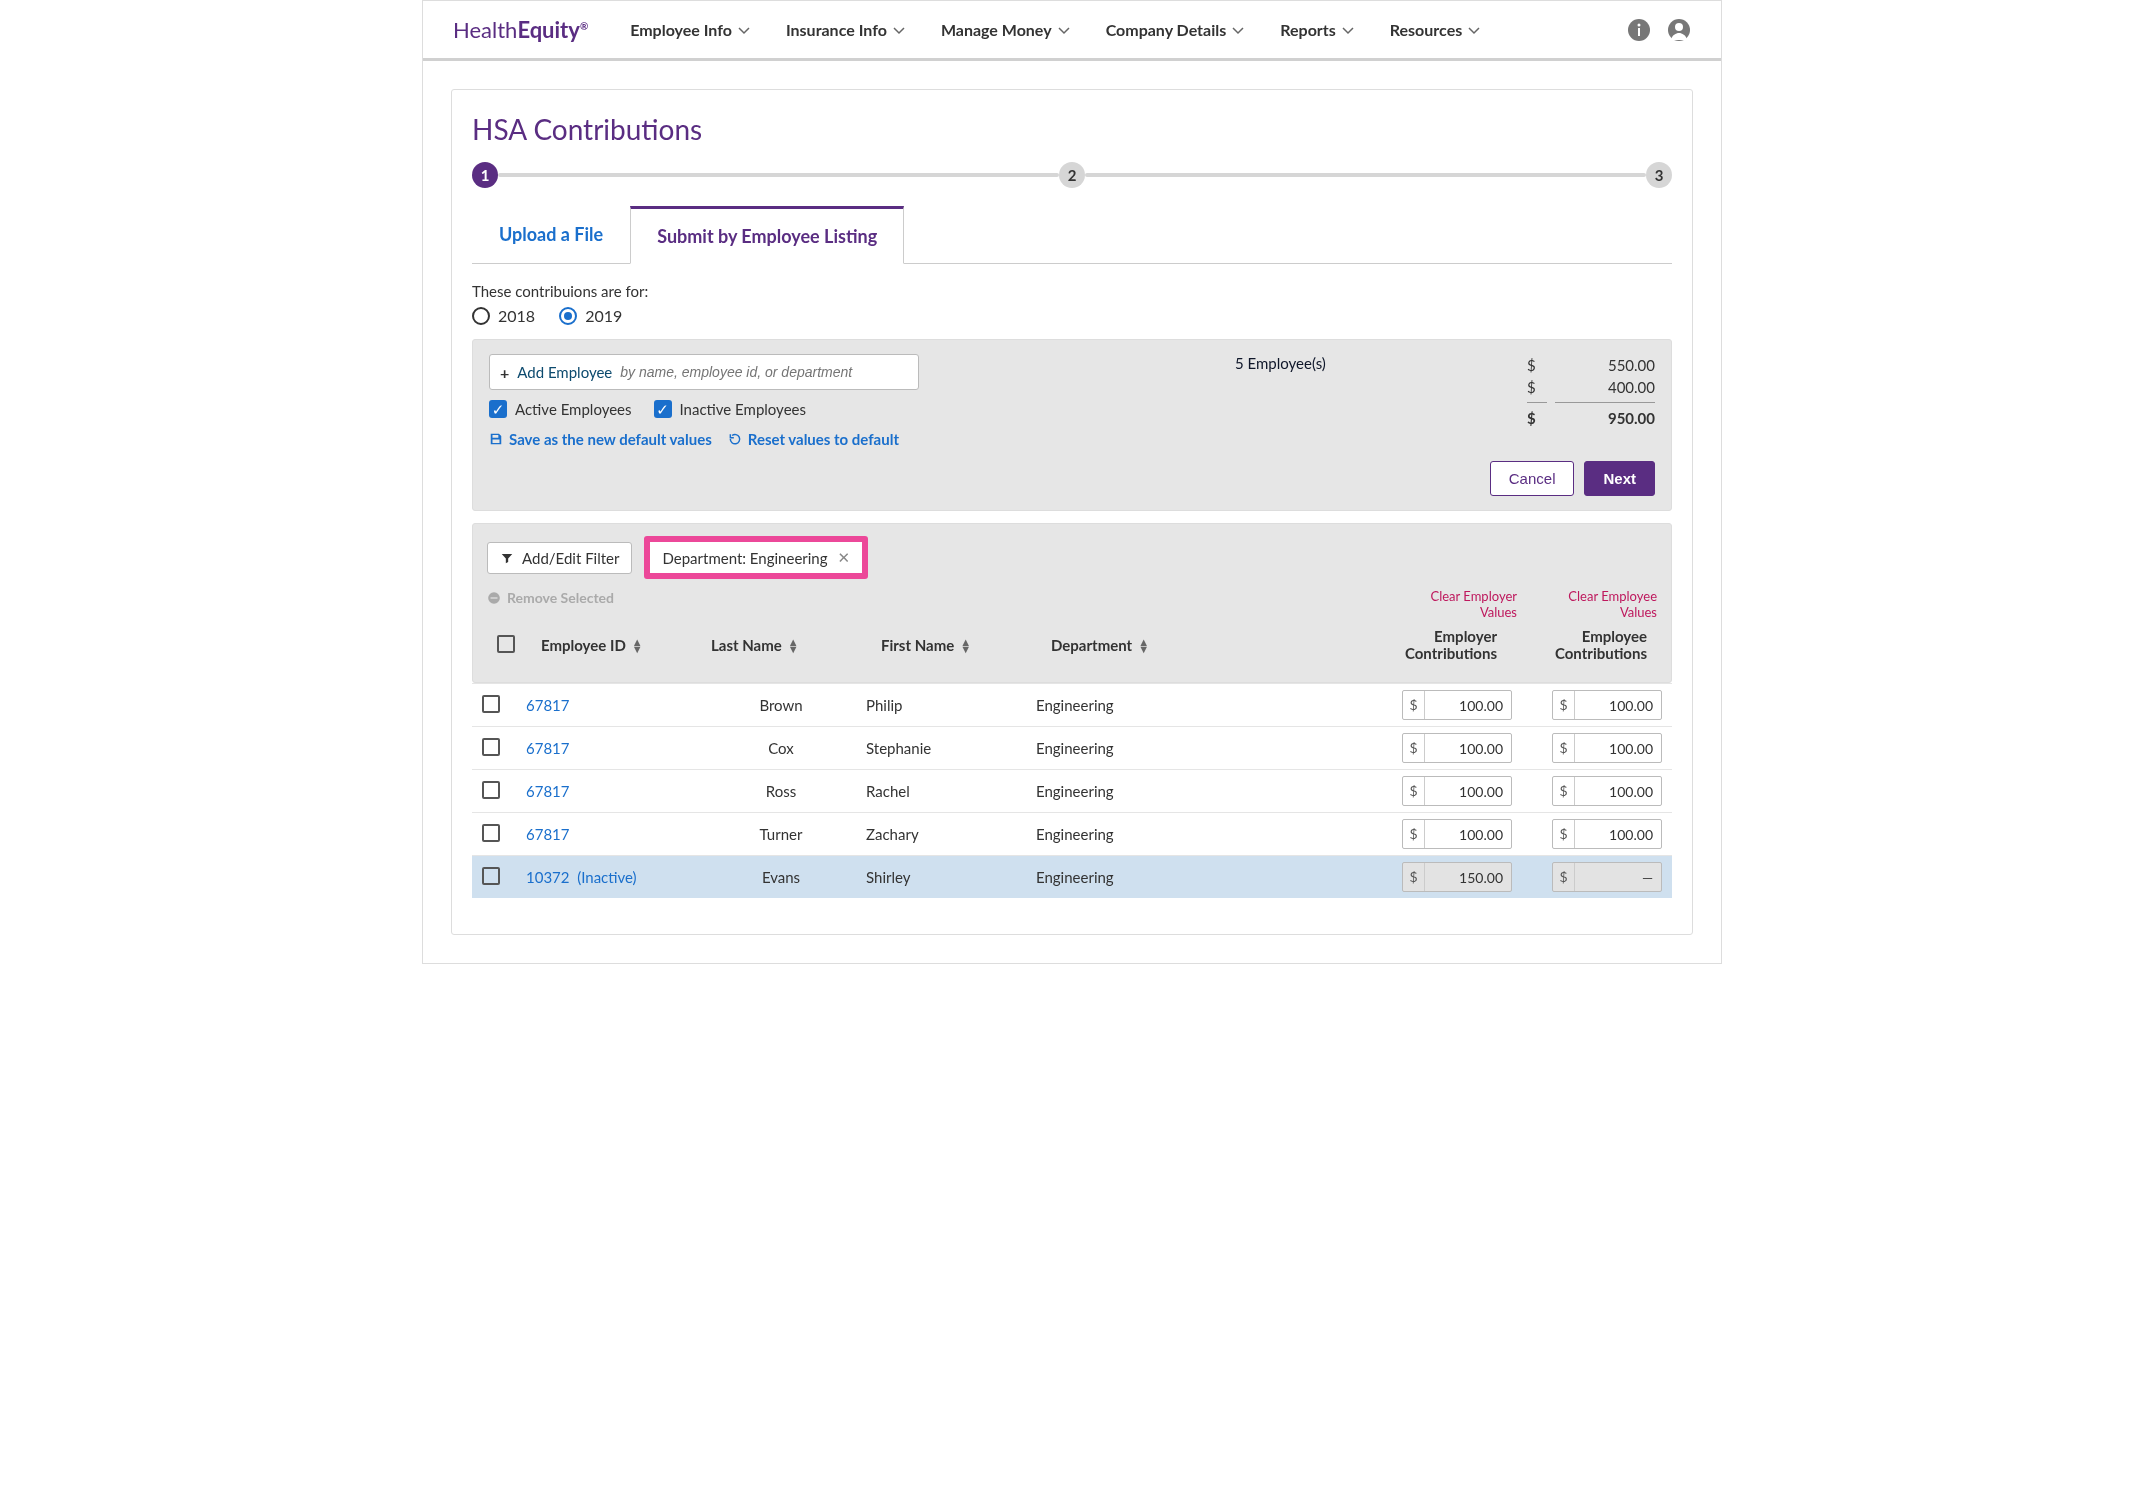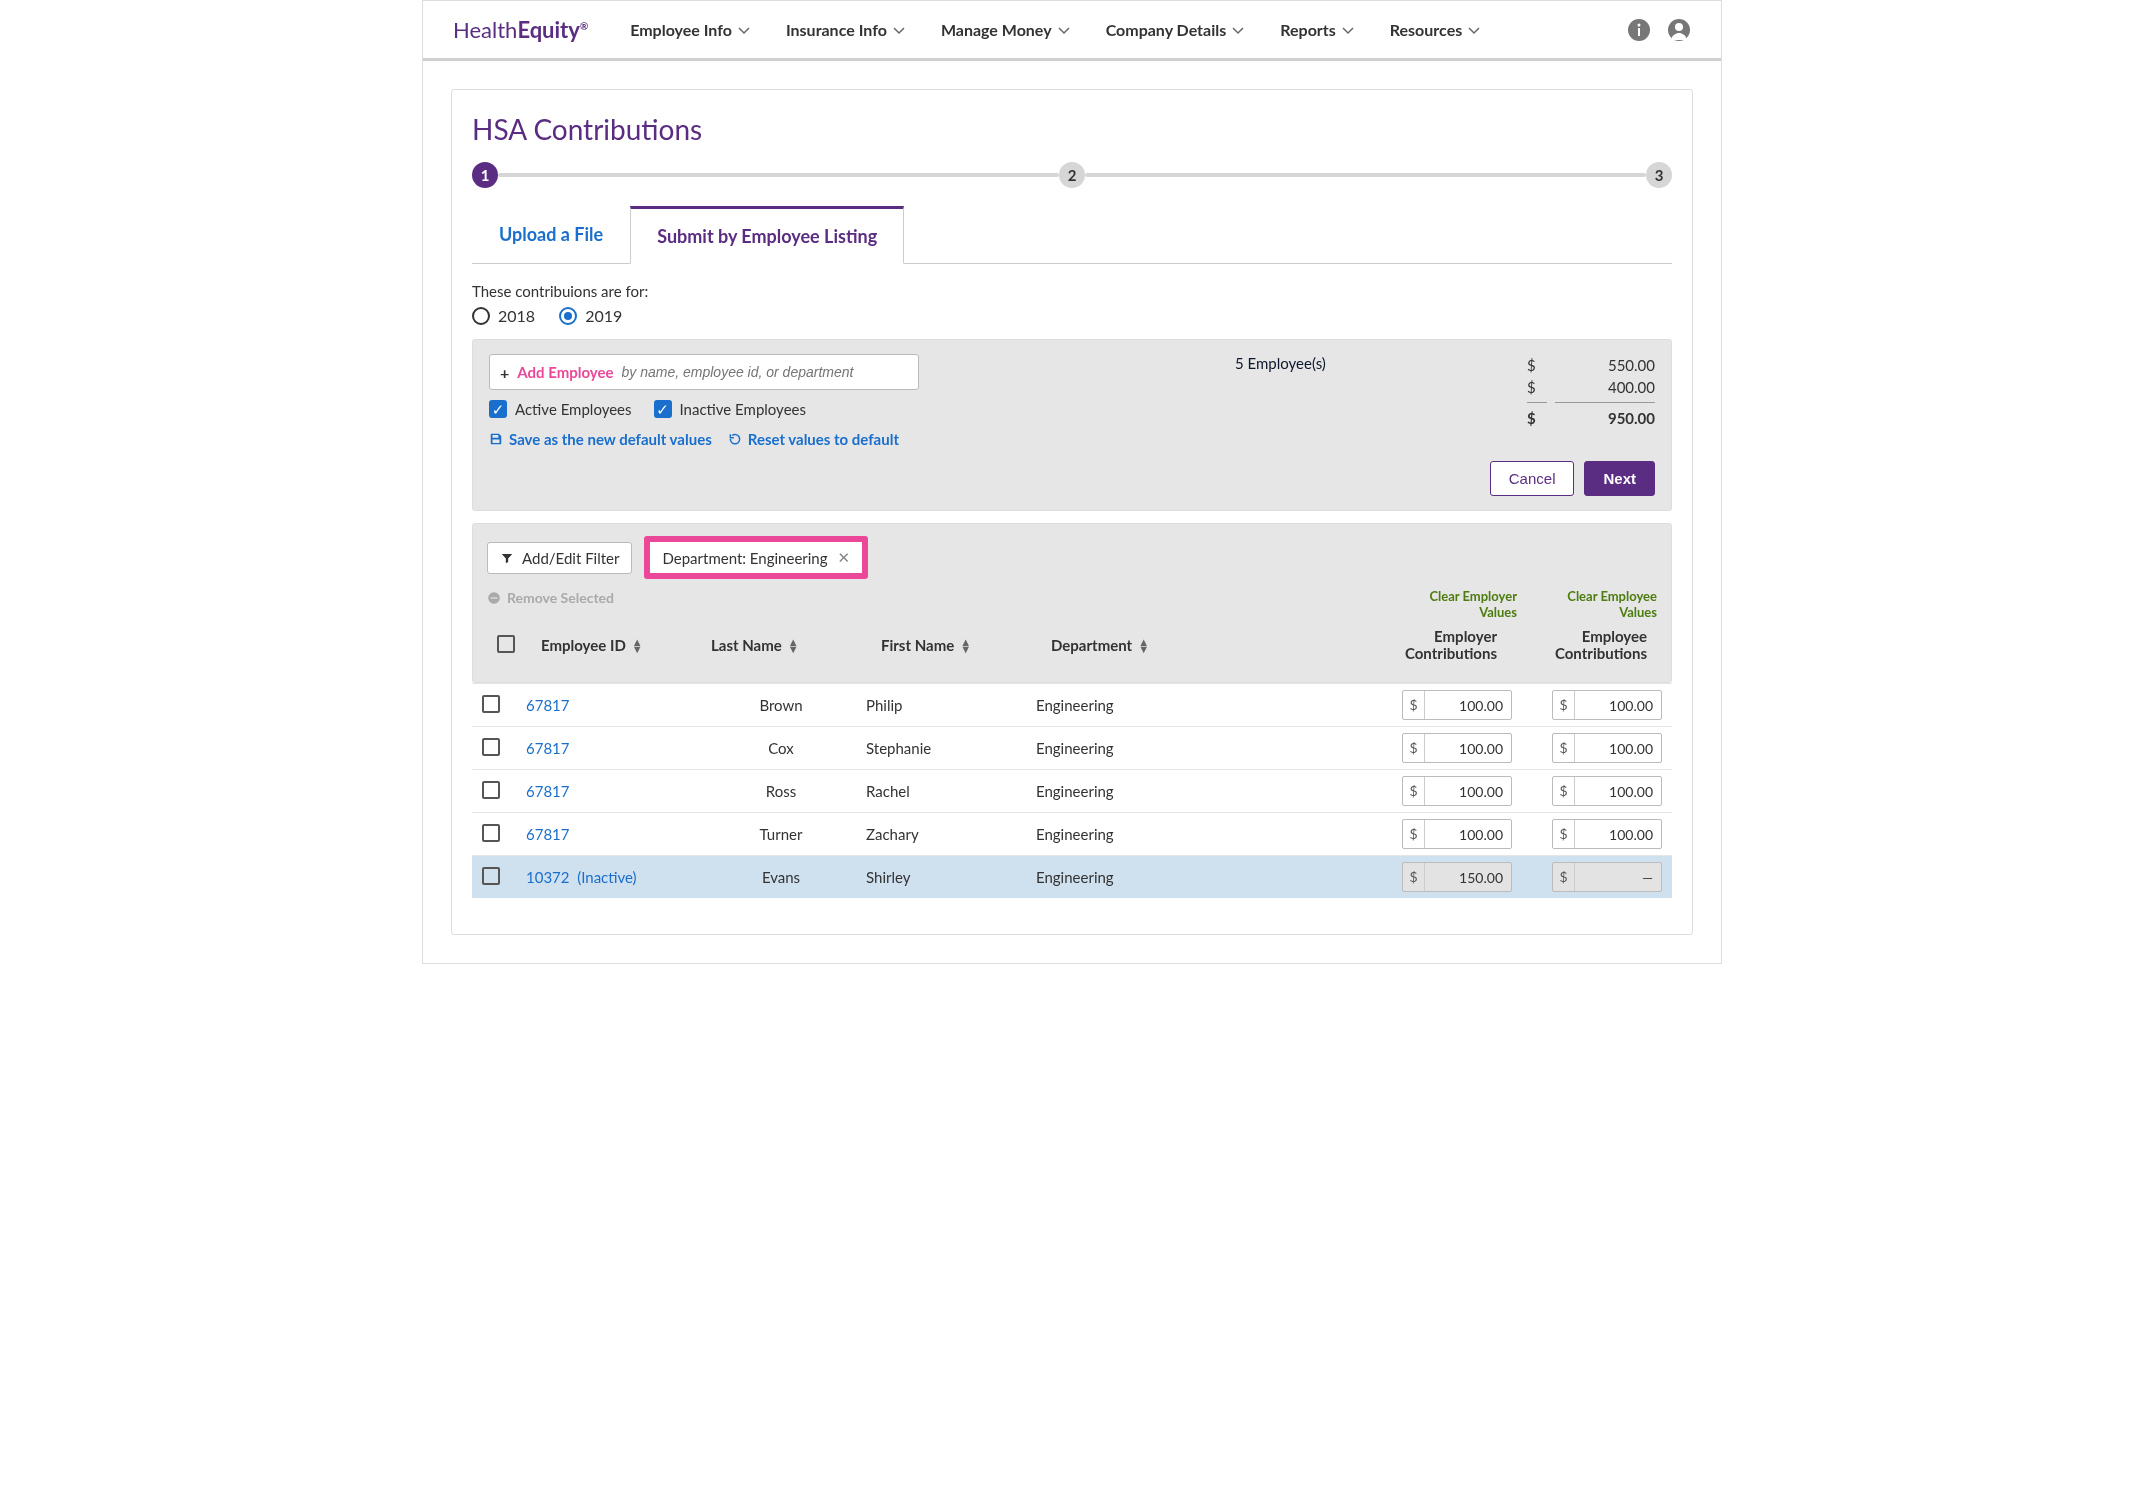--- a/index.html
+++ b/index.html
@@ -57,21 +57,21 @@
   .radio { display:flex; align-items:center; gap:8px; cursor:pointer; font-size:16px; font-weight:400; }
   .radio-ind { width:18px; height:18px; border:2px solid #333; border-radius:50%; position:relative; }
   .radio-ind.checked { border-color:#1a6fcc; }
   .radio-ind.checked::after { content:""; position:absolute; inset:3px; background:#1a6fcc; border-radius:50%; }
   
   .panel { background:#e6e6e6; padding:14px 16px; border:1px solid #ddd; border-radius:3px; display:flex; gap:20px; }
   .panel-left { flex:1; }
   .add-row { display:flex; align-items:center; gap:10px; margin-bottom:10px; }
   .add-input { width:430px; background:#fff; border:1px solid #bbb; border-radius:3px; height:36px; display:flex; align-items:center; padding:0 10px; gap:8px; }
   .add-input .plus { font-weight:700; color:#333; }
-  .add-input .addlbl { color:#ec4899; font-weight:700; font-size:15px; white-space:nowrap; }
+  .add-input .addlbl { color:#0c4a6e; font-weight:400; font-size:15px; white-space:nowrap; }
   .add-input input { border:none; outline:none; font-size:14px; font-style:italic; color:#888; width:100%; background:transparent; }
   .check-row { display:flex; gap:22px; margin-bottom:10px; margin-top:4px; }
   .chk { display:flex; align-items:center; gap:8px; cursor:pointer; color:#333; font-size:15px; }
   .chk-box { width:18px; height:18px; border-radius:3px; background:#1a6fcc; display:flex; align-items:center; justify-content:center; color:#fff; }
   .actions { display:flex; gap:16px; margin-top:12px; }
   .linkbtn { color:#1a6fcc; font-weight:700; font-size:15px; display:flex; align-items:center; gap:6px; cursor:pointer; }
   .panel-right { width:420px; display:flex; flex-direction:column; align-items:flex-end; }
   .emp-count { color:#0f172a; font-size:15px; align-self:flex-start; margin-bottom:1px; margin-left:0;}
   .totals { display:flex; gap:8px; align-items:flex-start; width:100%; justify-content:flex-end; }
   .totals-labels { text-align:right; font-size:15px; color:#333; line-height:22px; }
@@ -83,21 +83,21 @@
   .btn.secondary { background:#fff; color:#5a2d82; }
   .btn.primary { background:#5a2d82; color:#fff; font-weight:700; }
   
   .filterbar { background:#e6e6e6; border:1px solid #ddd; border-radius:3px; margin-top:12px; padding:12px 14px; }
   .filter-row { display:flex; gap:12px; align-items:center; }
   .filter-btn { background:#fff; border:1px solid #bbb; border-radius:3px; padding:6px 12px; font-size:15px; display:flex; align-items:center; gap:8px; cursor:pointer; }
   .filter-chip { background:#fff; border:6px solid #ec4899; border-radius:3px; padding:6px 12px; font-size:15px; display:flex; align-items:center; gap:10px; }
   .close-x { color:#888; cursor:pointer; }
   .remove-row { margin-top:10px; color:#aaa; font-weight:700; font-size:14px; display:flex; align-items:center; gap:6px; }
   .clear-row { display:flex; justify-content:flex-end; gap:30px; margin-top:-18px;}
-  .clear-link { color:#4d7c0f; font-weight:700; font-size:13px; cursor:pointer; width:110px; text-align:right;}
+  .clear-link { color:#be185d; font-weight:400; font-size:13px; cursor:pointer; width:110px; text-align:right;}
   
   .thead { display:flex; align-items:center; padding: 8px 10px 8px 10px; }
   .th { font-weight:700; color:#333; font-size:15px; display:flex; align-items:center; gap:6px; }
   .sort { font-size:11px; color:#666; display:flex; flex-direction:column; line-height:7px; }
   .col-chk { width:44px; }
   .col-id { width:170px; }
   .col-ln { width:170px;text-align:center; }
   .col-fn { width:170px; }
   .col-dep { width:200px; }
   .col-emp { width:130px; text-align:right; margin-left:auto; }

